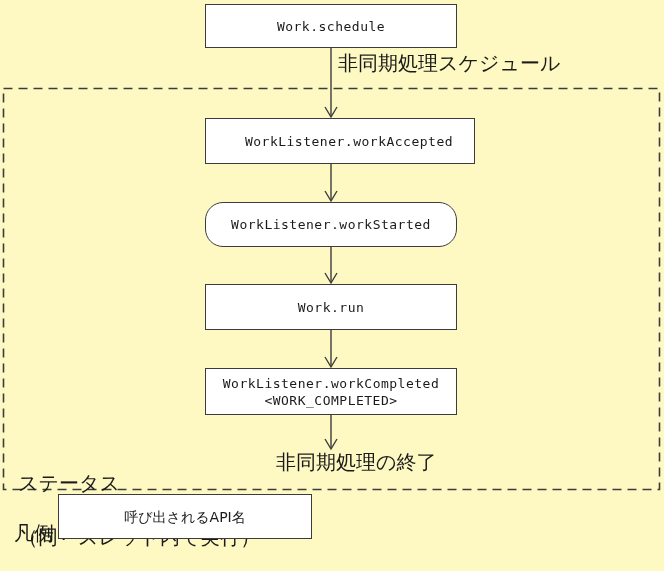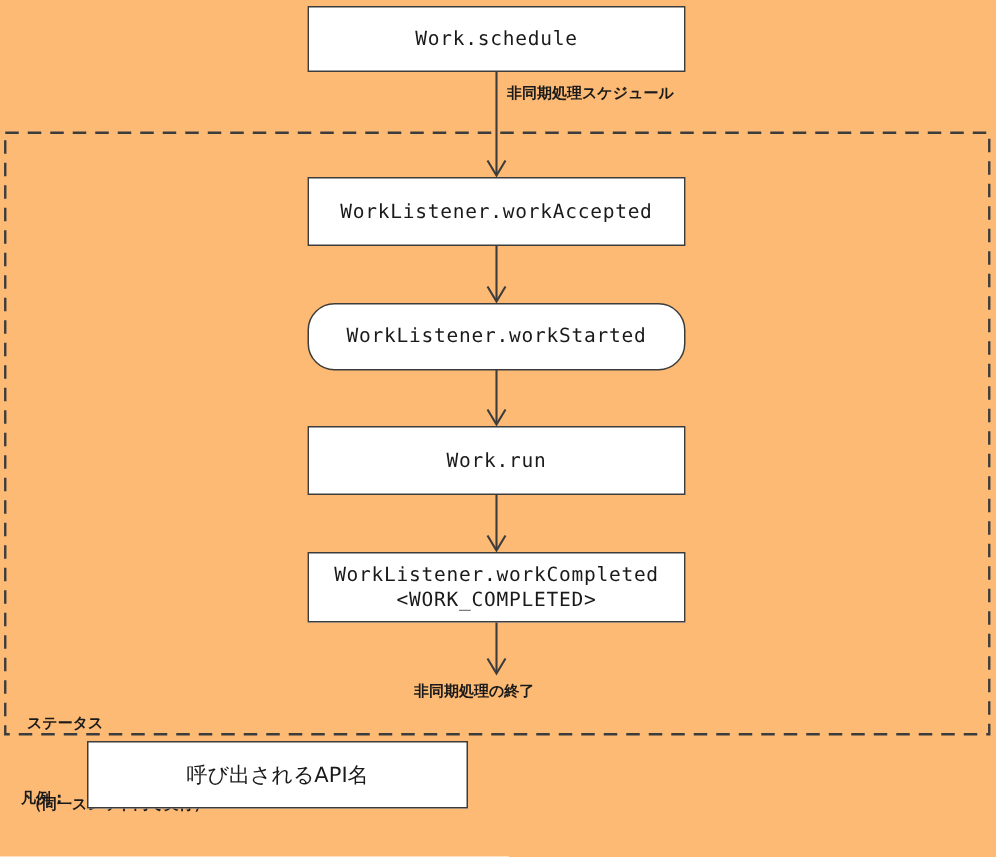--- a/index.html
+++ b/index.html
@@ -4,21 +4,21 @@
 <style>
   html, body {
     margin: 0;
     padding: 0;
     background: #ffffff;
   }
   #canvas {
     position: relative;
     width: 664px;
     height: 571px;
-    background: #fdba74;
+    background: #fef9c3;
     font-family: "DejaVu Sans Mono", "Liberation Mono", monospace;
     color: #1a1a1a;
     overflow: hidden;
   }
   #wires {
     position: absolute;
     left: 0; top: 0;
     width: 664px; height: 571px;
     pointer-events: none;
   }
@@ -34,27 +34,26 @@
     justify-content: center;
     text-align: center;
     font-size: 13px;
     line-height: 17px;
     letter-spacing: 0.5px;
   }
   .flow-box .line:empty { display: none; }
   .jp {
     position: absolute;
     font-family: "DejaVu Sans", "Liberation Sans", sans-serif;
-    font-size: 10px;
+    font-size: 20px;
     line-height: 18px;
     white-space: pre;
-    font-weight: bold;
   }
   #box-start     { top: 4px;   height: 42px; }
-  #box-accepted  { top: 118px; height: 44px; }
+  #box-accepted  { top: 118px; height: 44px; padding-left: 18px; }
   #box-started   { top: 202px; height: 43px; border-radius: 18px; }
   #box-run       { top: 284px; height: 44px; }
   #box-completed { top: 368px; height: 45px; }
 
   #label-schedule { left: 338px; top: 54px; }
   #label-end      { left: 276px; top: 453px; }
   #label-region   { left: 18px;  top: 438px; }
 
   #legend-caption {
     left: 14px; top: 524px;

